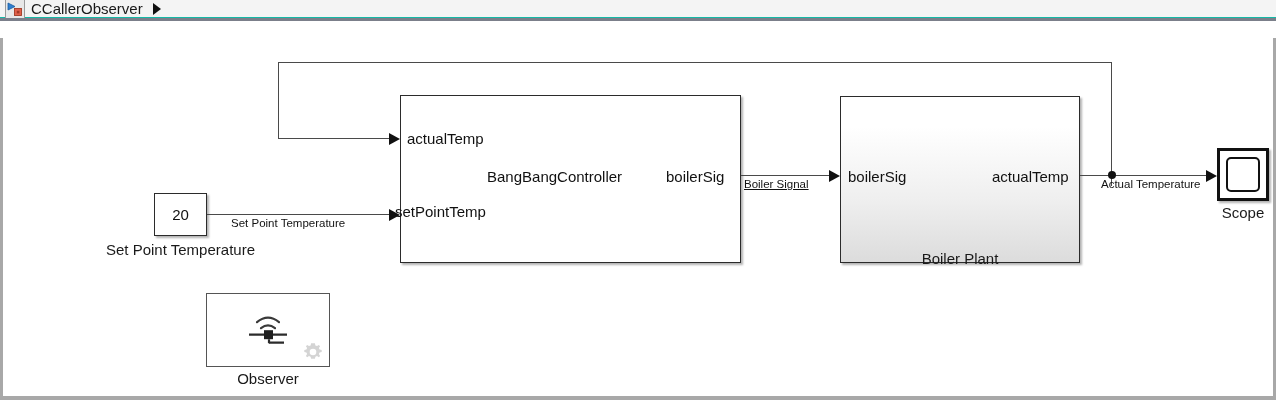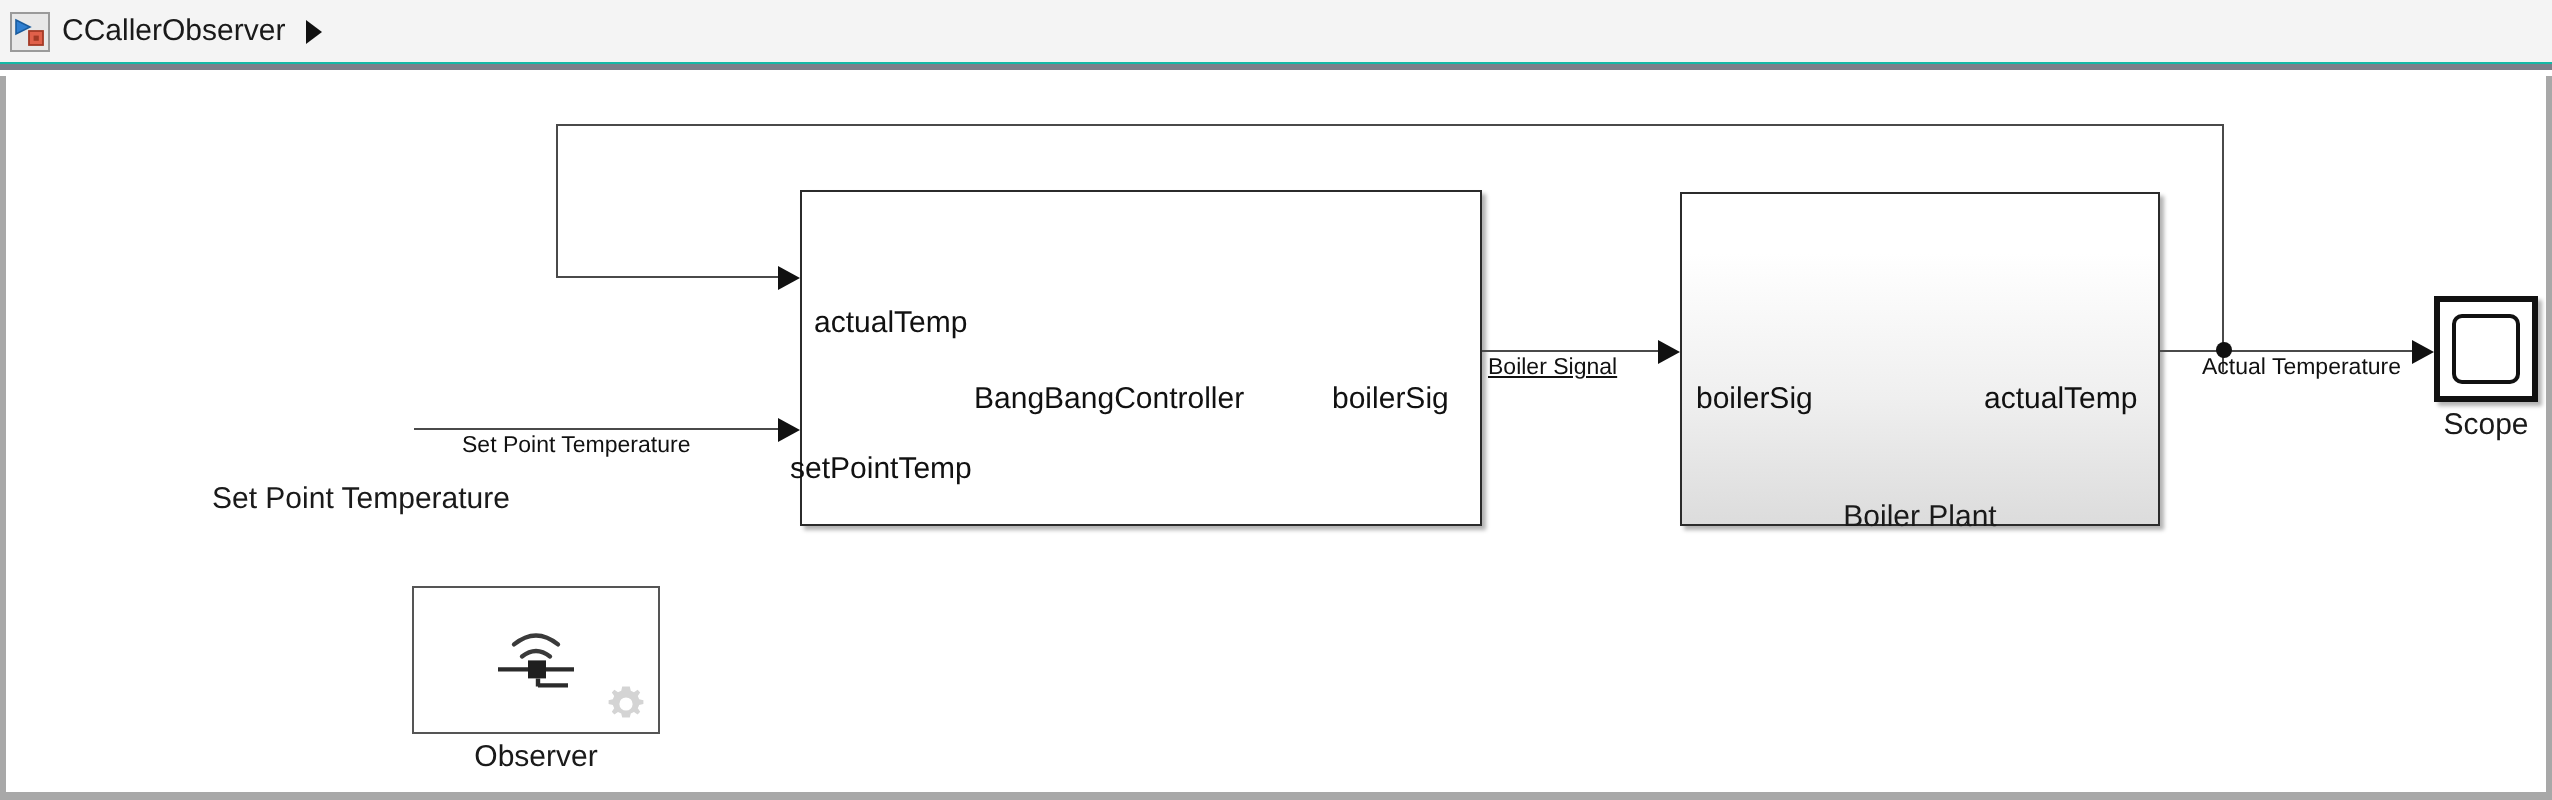--- a/index.html
+++ b/index.html
@@ -22,24 +22,24 @@
     box-sizing: border-box;
     background: #ffffff;
   }
 
   
   #breadcrumb-bar {
     position: absolute;
     left: 0;
     top: 0;
     width: 1276px;
-    height: 32px;
+    height: 21px;
     background: #f4f4f4;
     box-sizing: border-box;
-    border-bottom: 1px solid #14b8a6;
+    border-bottom: 4px solid #14b8a6;
     display: flex;
     align-items: center;
     padding-left: 5px;
   }
   #breadcrumb-bar::after {
     content: "";
     position: absolute;
     left: 0; right: 0; bottom: -4px;
     height: 3px;
     background: #7b7f8a;
@@ -98,21 +98,20 @@
     white-space: nowrap;
     text-align: center;
     line-height: 1;
   }
   .port-label {
     position: absolute;
     font-size: 15px;
     color: #111111;
     white-space: nowrap;
     line-height: 1;
-    margin-top: 23px;
   }
   .sig-label {
     position: absolute;
     font-size: 11.5px;
     color: #111111;
     white-space: nowrap;
     line-height: 1;
   }
 
   
@@ -212,20 +211,23 @@
   </div>
 
   <div id="canvas">
 
     <div class="wire-v" style="left:1108px; top:24px; height:124px;"></div>
     <div class="wire-h" style="left:275px; top:24px; width:834px;"></div>
     <div class="wire-v" style="left:275px; top:24px; height:76px;"></div>
     <div class="wire-h" style="left:275px; top:100px; width:112px;"></div>
     <div class="arrow-r" style="left:386px; top:95px;"></div>
 
+    <div class="blk" id="setpoint-const-block" style="left:151px; top:155px; width:53px; height:43px;">
+      <span id="setpoint-const-value">20</span>
+    </div>
     <div class="blk-label" style="left:80px; top:204px; width:195px;">Set Point Temperature</div>
 
     <div class="wire-h" style="left:204px; top:176px; width:183px;"></div>
     <div class="arrow-r" style="left:386px; top:171px;"></div>
     <div class="sig-label" style="left:228px; top:180px;">Set Point Temperature</div>
 
     <div class="blk" id="controller-block" style="left:397px; top:57px; width:341px; height:168px;"></div>
     <span class="port-label" style="left:404px; top:93px;">actualTemp</span>
     <span class="port-label" style="left:392px; top:166px;">setPointTemp</span>
     <span class="port-label" style="left:484px; top:131px;">BangBangController</span>

